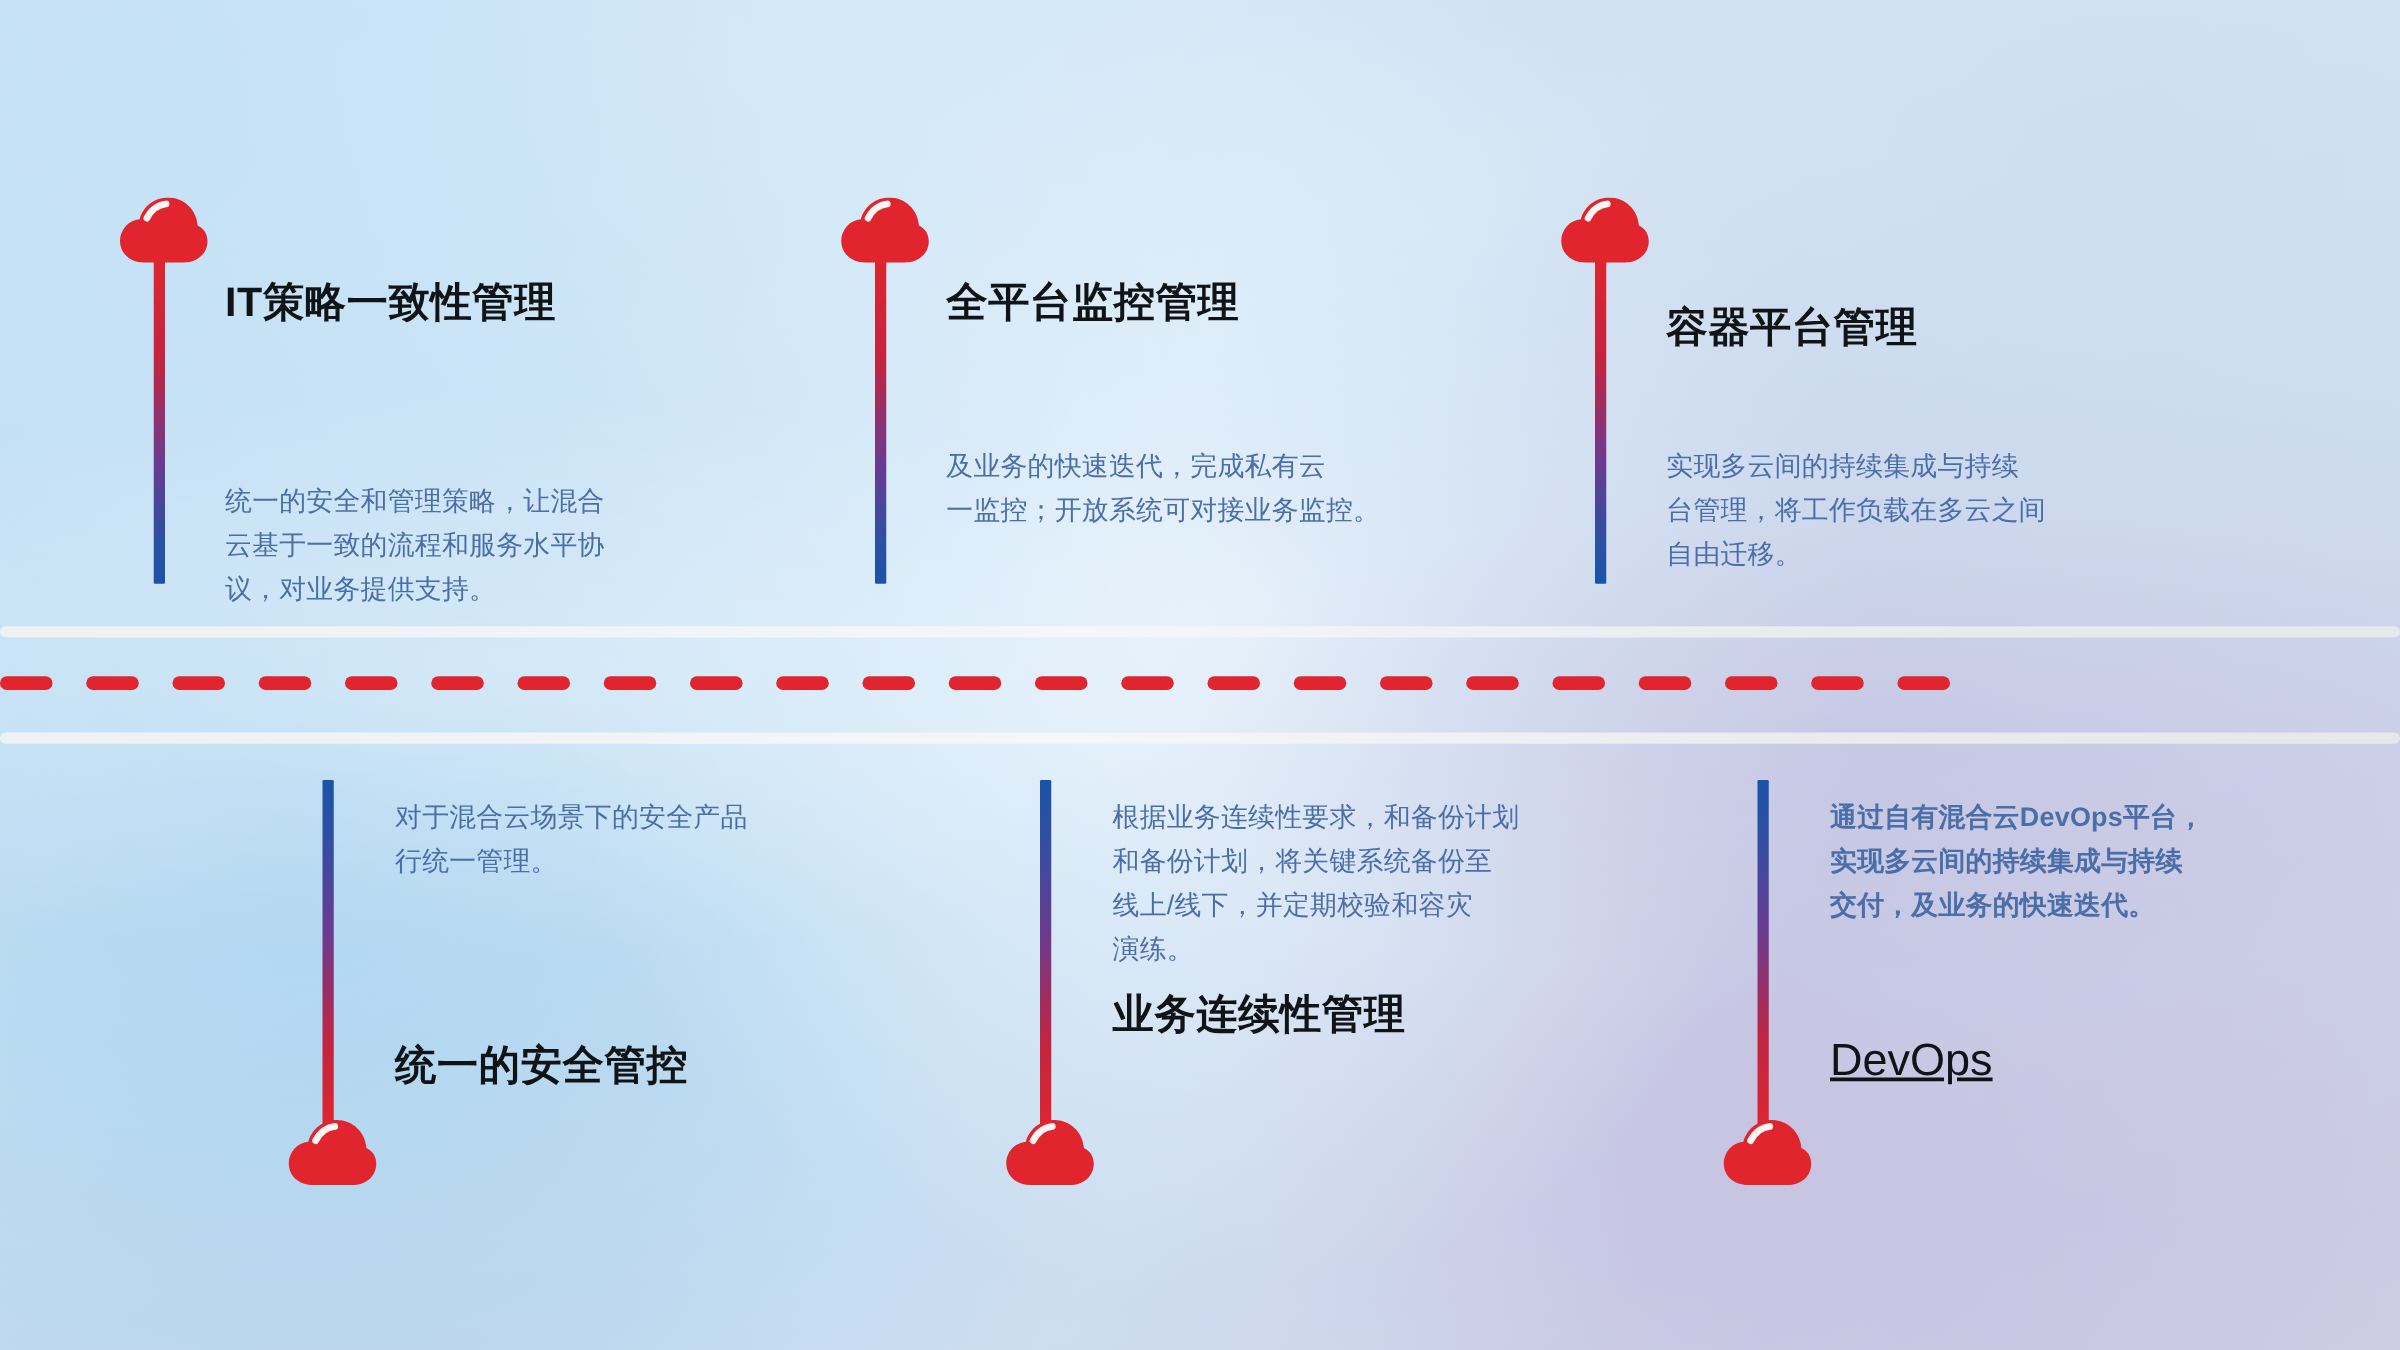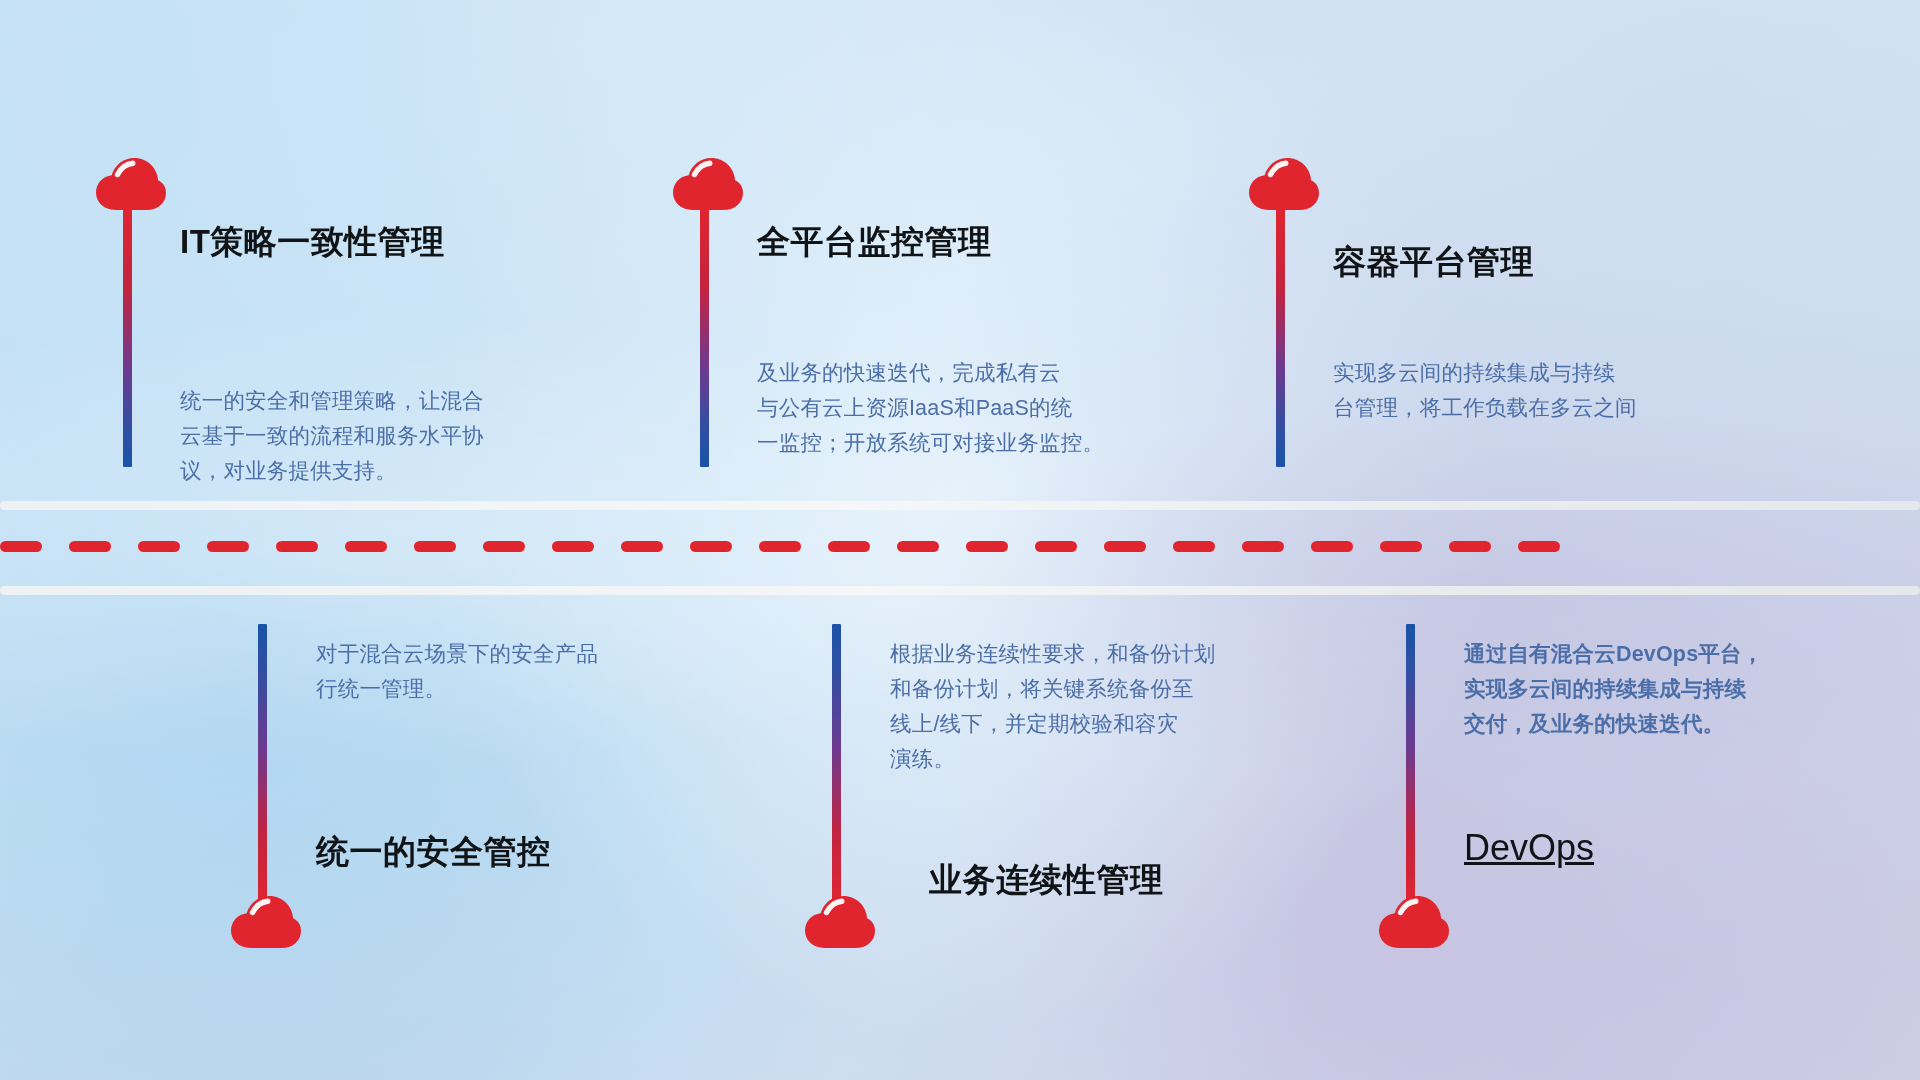--- a/index.html
+++ b/index.html
@@ -145,37 +145,37 @@
   <div class="cloud" style="left:672px; top:158px;">
     <svg width="72" height="56" viewBox="0 0 72 56">
       <path d="M20.5 52 C8.6 52 1 44.3 1 34.6 C1 25.6 7.8 18.2 16.7 17.3 C19.4 7.2 28.6 0 39.5 0 C52.1 0 62.4 9.9 63.1 22.3 C68.2 24.7 71 29.2 71 34.9 C71 44.4 63.3 52 51.6 52 Z" fill="#e0252f"></path>
       <path d="M22.5 16.5 C26.0 9.8 31.6 5.8 37.8 5.2" stroke="#ffffff" stroke-width="5.4" stroke-linecap="round" fill="none" opacity=".95"></path>
     </svg>
   </div>
   <div class="stem down" style="left:700px; top:205px; height:262px;"></div>
   <div class="head" style="left:757px; top:220px;">全平台监控管理</div>
   <div class="body-text" style="left:757px; top:356px;">
     <span class="ln">及业务的快速迭代，完成私有云</span>
-    <span class="ln">与公有云上资源IaaS和PaaS的统</span>
     <span class="ln">一监控；开放系统可对接业务监控。</span>
   </div>
 </div>
 
 <div class="col">
   <div class="cloud" style="left:1248px; top:158px;">
     <svg width="72" height="56" viewBox="0 0 72 56">
       <path d="M20.5 52 C8.6 52 1 44.3 1 34.6 C1 25.6 7.8 18.2 16.7 17.3 C19.4 7.2 28.6 0 39.5 0 C52.1 0 62.4 9.9 63.1 22.3 C68.2 24.7 71 29.2 71 34.9 C71 44.4 63.3 52 51.6 52 Z" fill="#e0252f"></path>
       <path d="M22.5 16.5 C26.0 9.8 31.6 5.8 37.8 5.2" stroke="#ffffff" stroke-width="5.4" stroke-linecap="round" fill="none" opacity=".95"></path>
     </svg>
   </div>
   <div class="stem down" style="left:1276px; top:205px; height:262px;"></div>
   <div class="head" style="left:1333px; top:220px;margin-top:20px;">容器平台管理</div>
   <div class="body-text" style="left:1333px; top:356px;">
     <span class="ln">实现多云间的持续集成与持续</span>
     <span class="ln">台管理，将工作负载在多云之间</span>
+    <span class="ln">自由迁移。</span>
   </div>
 </div>
 
 <div class="col">
   <div class="stem up" style="left:258px; top:624px; height:284px;"></div>
   <div class="cloud" style="left:230px; top:896px;">
     <svg width="72" height="56" viewBox="0 0 72 56">
       <path d="M20.5 52 C8.6 52 1 44.3 1 34.6 C1 25.6 7.8 18.2 16.7 17.3 C19.4 7.2 28.6 0 39.5 0 C52.1 0 62.4 9.9 63.1 22.3 C68.2 24.7 71 29.2 71 34.9 C71 44.4 63.3 52 51.6 52 Z" fill="#e0252f"></path>
       <path d="M22.5 16.5 C26.0 9.8 31.6 5.8 37.8 5.2" stroke="#ffffff" stroke-width="5.4" stroke-linecap="round" fill="none" opacity=".95"></path>
     </svg>
@@ -194,21 +194,21 @@
       <path d="M20.5 52 C8.6 52 1 44.3 1 34.6 C1 25.6 7.8 18.2 16.7 17.3 C19.4 7.2 28.6 0 39.5 0 C52.1 0 62.4 9.9 63.1 22.3 C68.2 24.7 71 29.2 71 34.9 C71 44.4 63.3 52 51.6 52 Z" fill="#e0252f"></path>
       <path d="M22.5 16.5 C26.0 9.8 31.6 5.8 37.8 5.2" stroke="#ffffff" stroke-width="5.4" stroke-linecap="round" fill="none" opacity=".95"></path>
     </svg>
   </div>
   <div class="body-text" style="left:890px; top:637px;">
     <span class="ln">根据业务连续性要求，和备份计划</span>
     <span class="ln">和备份计划，将关键系统备份至</span>
     <span class="ln">线上/线下，并定期校验和容灾</span>
     <span class="ln">演练。</span>
   </div>
-  <div class="head" style="left:890px; top:858px;margin-left:39px;">业务连续性管理</div>
+  <div class="head" style="left:890px; top:789px;">业务连续性管理</div>
 </div>
 
 <div class="col">
   <div class="stem up" style="left:1406px; top:624px; height:284px;"></div>
   <div class="cloud" style="left:1378px; top:896px;">
     <svg width="72" height="56" viewBox="0 0 72 56">
       <path d="M20.5 52 C8.6 52 1 44.3 1 34.6 C1 25.6 7.8 18.2 16.7 17.3 C19.4 7.2 28.6 0 39.5 0 C52.1 0 62.4 9.9 63.1 22.3 C68.2 24.7 71 29.2 71 34.9 C71 44.4 63.3 52 51.6 52 Z" fill="#e0252f"></path>
       <path d="M22.5 16.5 C26.0 9.8 31.6 5.8 37.8 5.2" stroke="#ffffff" stroke-width="5.4" stroke-linecap="round" fill="none" opacity=".95"></path>
     </svg>
   </div>

